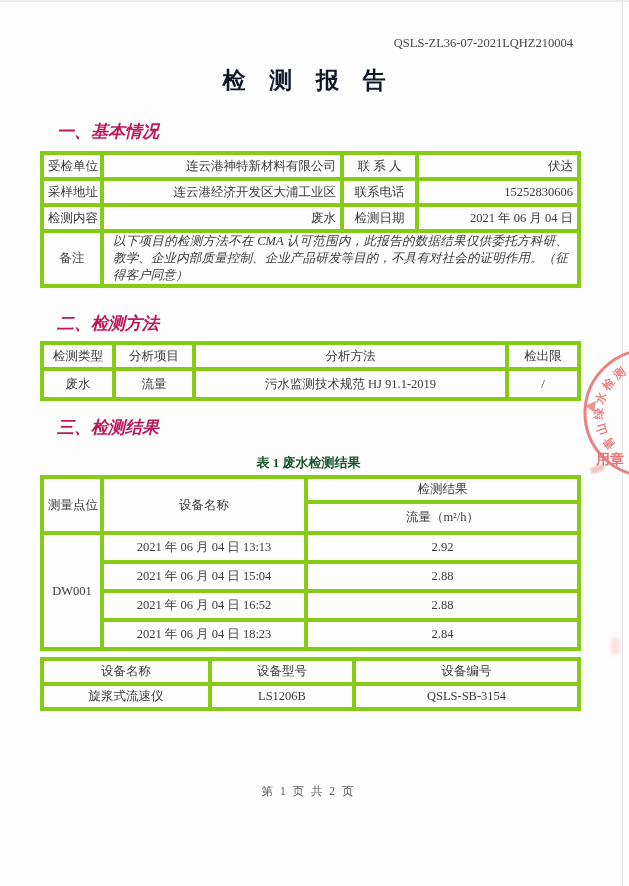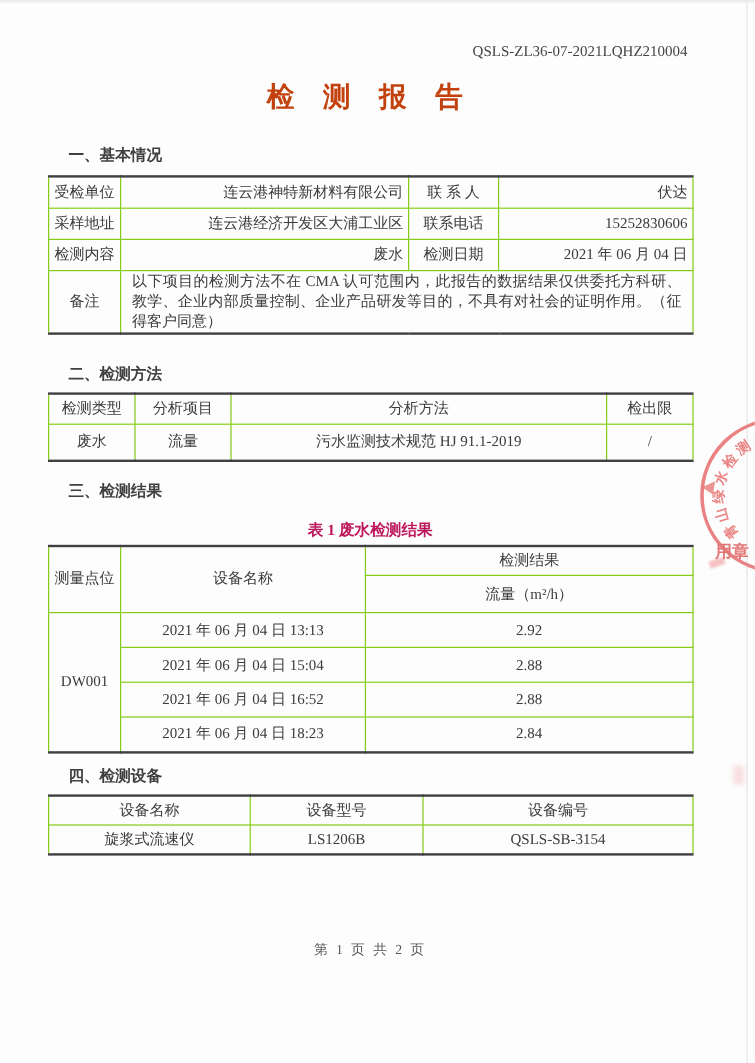--- a/index.html
+++ b/index.html
@@ -13,46 +13,46 @@
   }
   .scan-edge-top { position:absolute; top:0; left:0; right:0; height:2px; background:#ececec; }
   .scan-edge-right { position:absolute; top:0; bottom:0; right:6px; width:1px; background:#e6e6e6; }
 
   .content { position:relative; margin-left:40px; width:537px; }
 
   .codes { display:flex; justify-content:flex-end; padding:36px 4px 0 17px;
            font-size:12.5px; color:#454545; }
 
   .title { margin-top:14px; text-align:center; font-size:23px; font-weight:bold;
-           letter-spacing:9px; color:#c2410c; }
-
-  .sec-heading { font-size:13px; font-weight:bold; color:#404040; padding-left:17px; }
+           letter-spacing:9px; color:#0f172a; }
+
+  .sec-heading { font-size:17px; font-weight:bold; color:#be185d; padding-left:17px;font-style:italic; }
   .h1 { margin-top:24px; }
   .h2 { margin-top:24px; }
   .h3 { margin-top:15px; }
   .h4 { margin-top:10px; }
 
   table { width:537px; border-collapse:collapse; table-layout:fixed;
           font-size:12.5px; color:#3b3b3b;
           border-top:2px solid #404040; border-bottom:2px solid #404040;
           border-left:1px solid #5c5c5c; border-right:1px solid #5c5c5c; }
-  td { border:1px solid #84cc16; text-align:center; vertical-align:middle;
+  td { border:4px solid #84cc16; text-align:center; vertical-align:middle;
        padding:2px 4px; overflow:hidden; white-space:nowrap; }
 
   .t1 { margin-top:8px; }
   .t1 td { height:26px; }
   .t1 td.val { text-align:right; padding-left:21px; }
   .t1 td.remark-cell { height:38px; text-align:justify; white-space:normal;
-       line-height:17px; padding:0 9px; }
+       line-height:17px; padding:0 9px;font-style:italic; }
 
   .t2 { margin-top:6px; }
   .t2 td.hrow { height:26px; }
   .t2 td.drow { height:30px; }
 
-  .caption { margin-top:15px; text-align:center; font-size:13px; font-weight:bold; color:#be185d; }
+  .caption { margin-top:15px; text-align:center; font-size:13px; font-weight:bold; color:#14532d; }
   .t3 { margin-top:3px; }
   .t3 td.hu { height:25px; }
   .t3 td.hl { height:31px; }
   .t3 td.dr { height:29px; }
 
   .t4 { margin-top:6px; }
   .t4 td.hrow { height:25px; }
   .t4 td.drow { height:24px; }
 
   .footer { position:absolute; top:784px; left:40px; width:537px; text-align:center;
@@ -171,21 +171,20 @@
       <td class="dr">2021 年 06 月 04 日 16:52</td>
       <td class="dr">2.88</td>
     </tr>
     <tr>
       <td class="dr">2021 年 06 月 04 日 18:23</td>
       <td class="dr">2.84</td>
     </tr>
   </tbody>
     </table>
 
-  <div class="sec-heading h4">四、检测设备</div>
 
   <table class="t4">
     <colgroup>
         <col style="width:168px">
         <col style="width:144px">
         <col style="width:225px">
       </colgroup>
     <tbody>
         <tr>
       <td class="hrow">设备名称</td>

